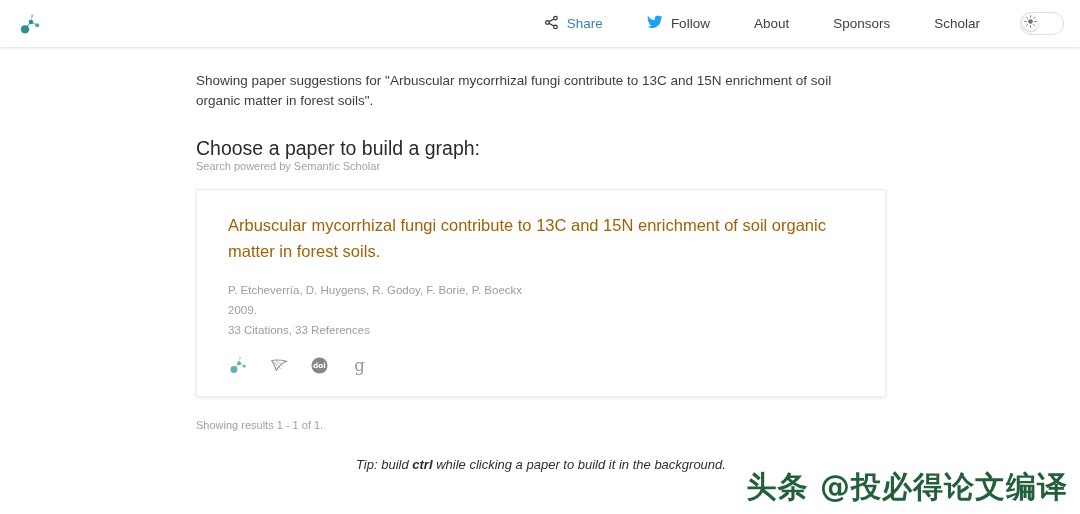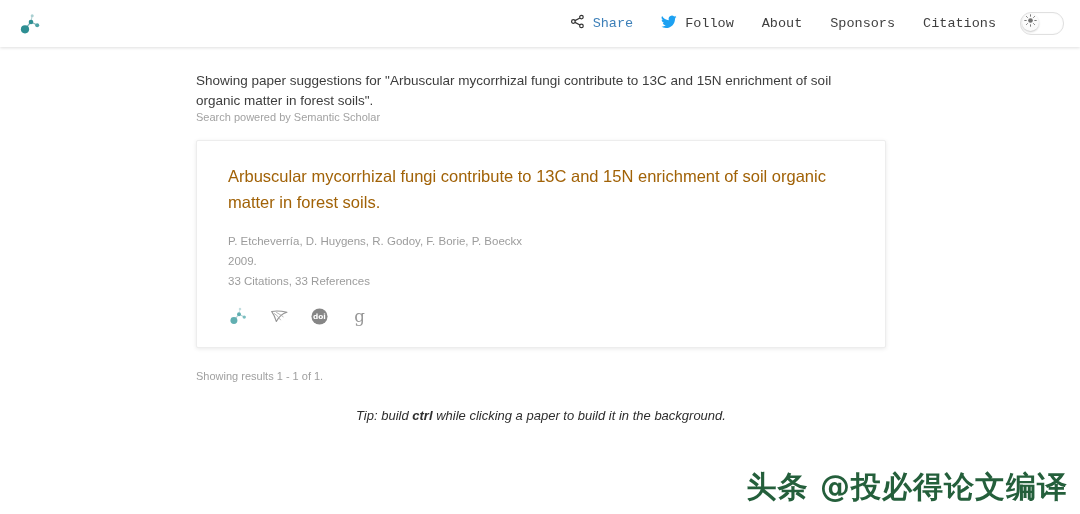--- a/index.html
+++ b/index.html
@@ -67,22 +67,21 @@
     font-size: 13.5px;
     color: #3b3b3b;
     width: 100%;
     padding: 0;
   }
 
   .navbar {
     margin-left: auto;
     display: flex;
     align-items: center;
-    gap: 0;
-    font-family: Liberation Mono, monospace;
+    gap: 16px;
   }
   .nav-item {
     display: flex;
     align-items: center;
     font-size: 13.5px;
     color: #3f3f3f;
     padding: 0 14px;
     cursor: pointer;
     white-space: nowrap;
   }
@@ -254,21 +253,21 @@
 
     <div class="nav-item">
       <span>About</span>
     </div>
 
     <div class="nav-item">
       <span>Sponsors</span>
     </div>
 
     <div class="nav-item">
-      <span>Citations</span>
+      <span>Scholar</span>
     </div>
 
     <div class="toggle">
       <div class="knob">
         <span>
           <svg width="13" height="13" viewBox="0 0 14 14" xmlns="http://www.w3.org/2000/svg">
             <circle cx="7" cy="7" r="2.5" fill="#6f6f6f"></circle>
             <g stroke="#6f6f6f" stroke-width="1" stroke-linecap="round">
               <line x1="7" y1="0.8" x2="7" y2="2.4"></line>
               <line x1="7" y1="11.6" x2="7" y2="13.2"></line>
@@ -286,20 +285,21 @@
 
   </div>
 </div>
 
 <div class="main">
 
   <div class="content">
 
     <p class="suggest-line">Showing paper suggestions for "Arbuscular mycorrhizal fungi contribute to 13C and 15N enrichment of soil organic matter in forest soils".</p>
 
+    <h2 class="choose-title">Choose a paper to build a graph:</h2>
 
     <div class="powered">Search powered by Semantic Scholar</div>
 
     <div class="card">
 
       <div class="paper-title">Arbuscular mycorrhizal fungi contribute to 13C and 15N enrichment of soil organic matter in forest soils.</div>
 
       <div class="paper-meta">P. Etcheverría, D. Huygens, R. Godoy, F. Borie, P. Boeckx</div>
       <div class="paper-meta">2009.</div>
       <div class="paper-meta">33 Citations, 33 References</div>

